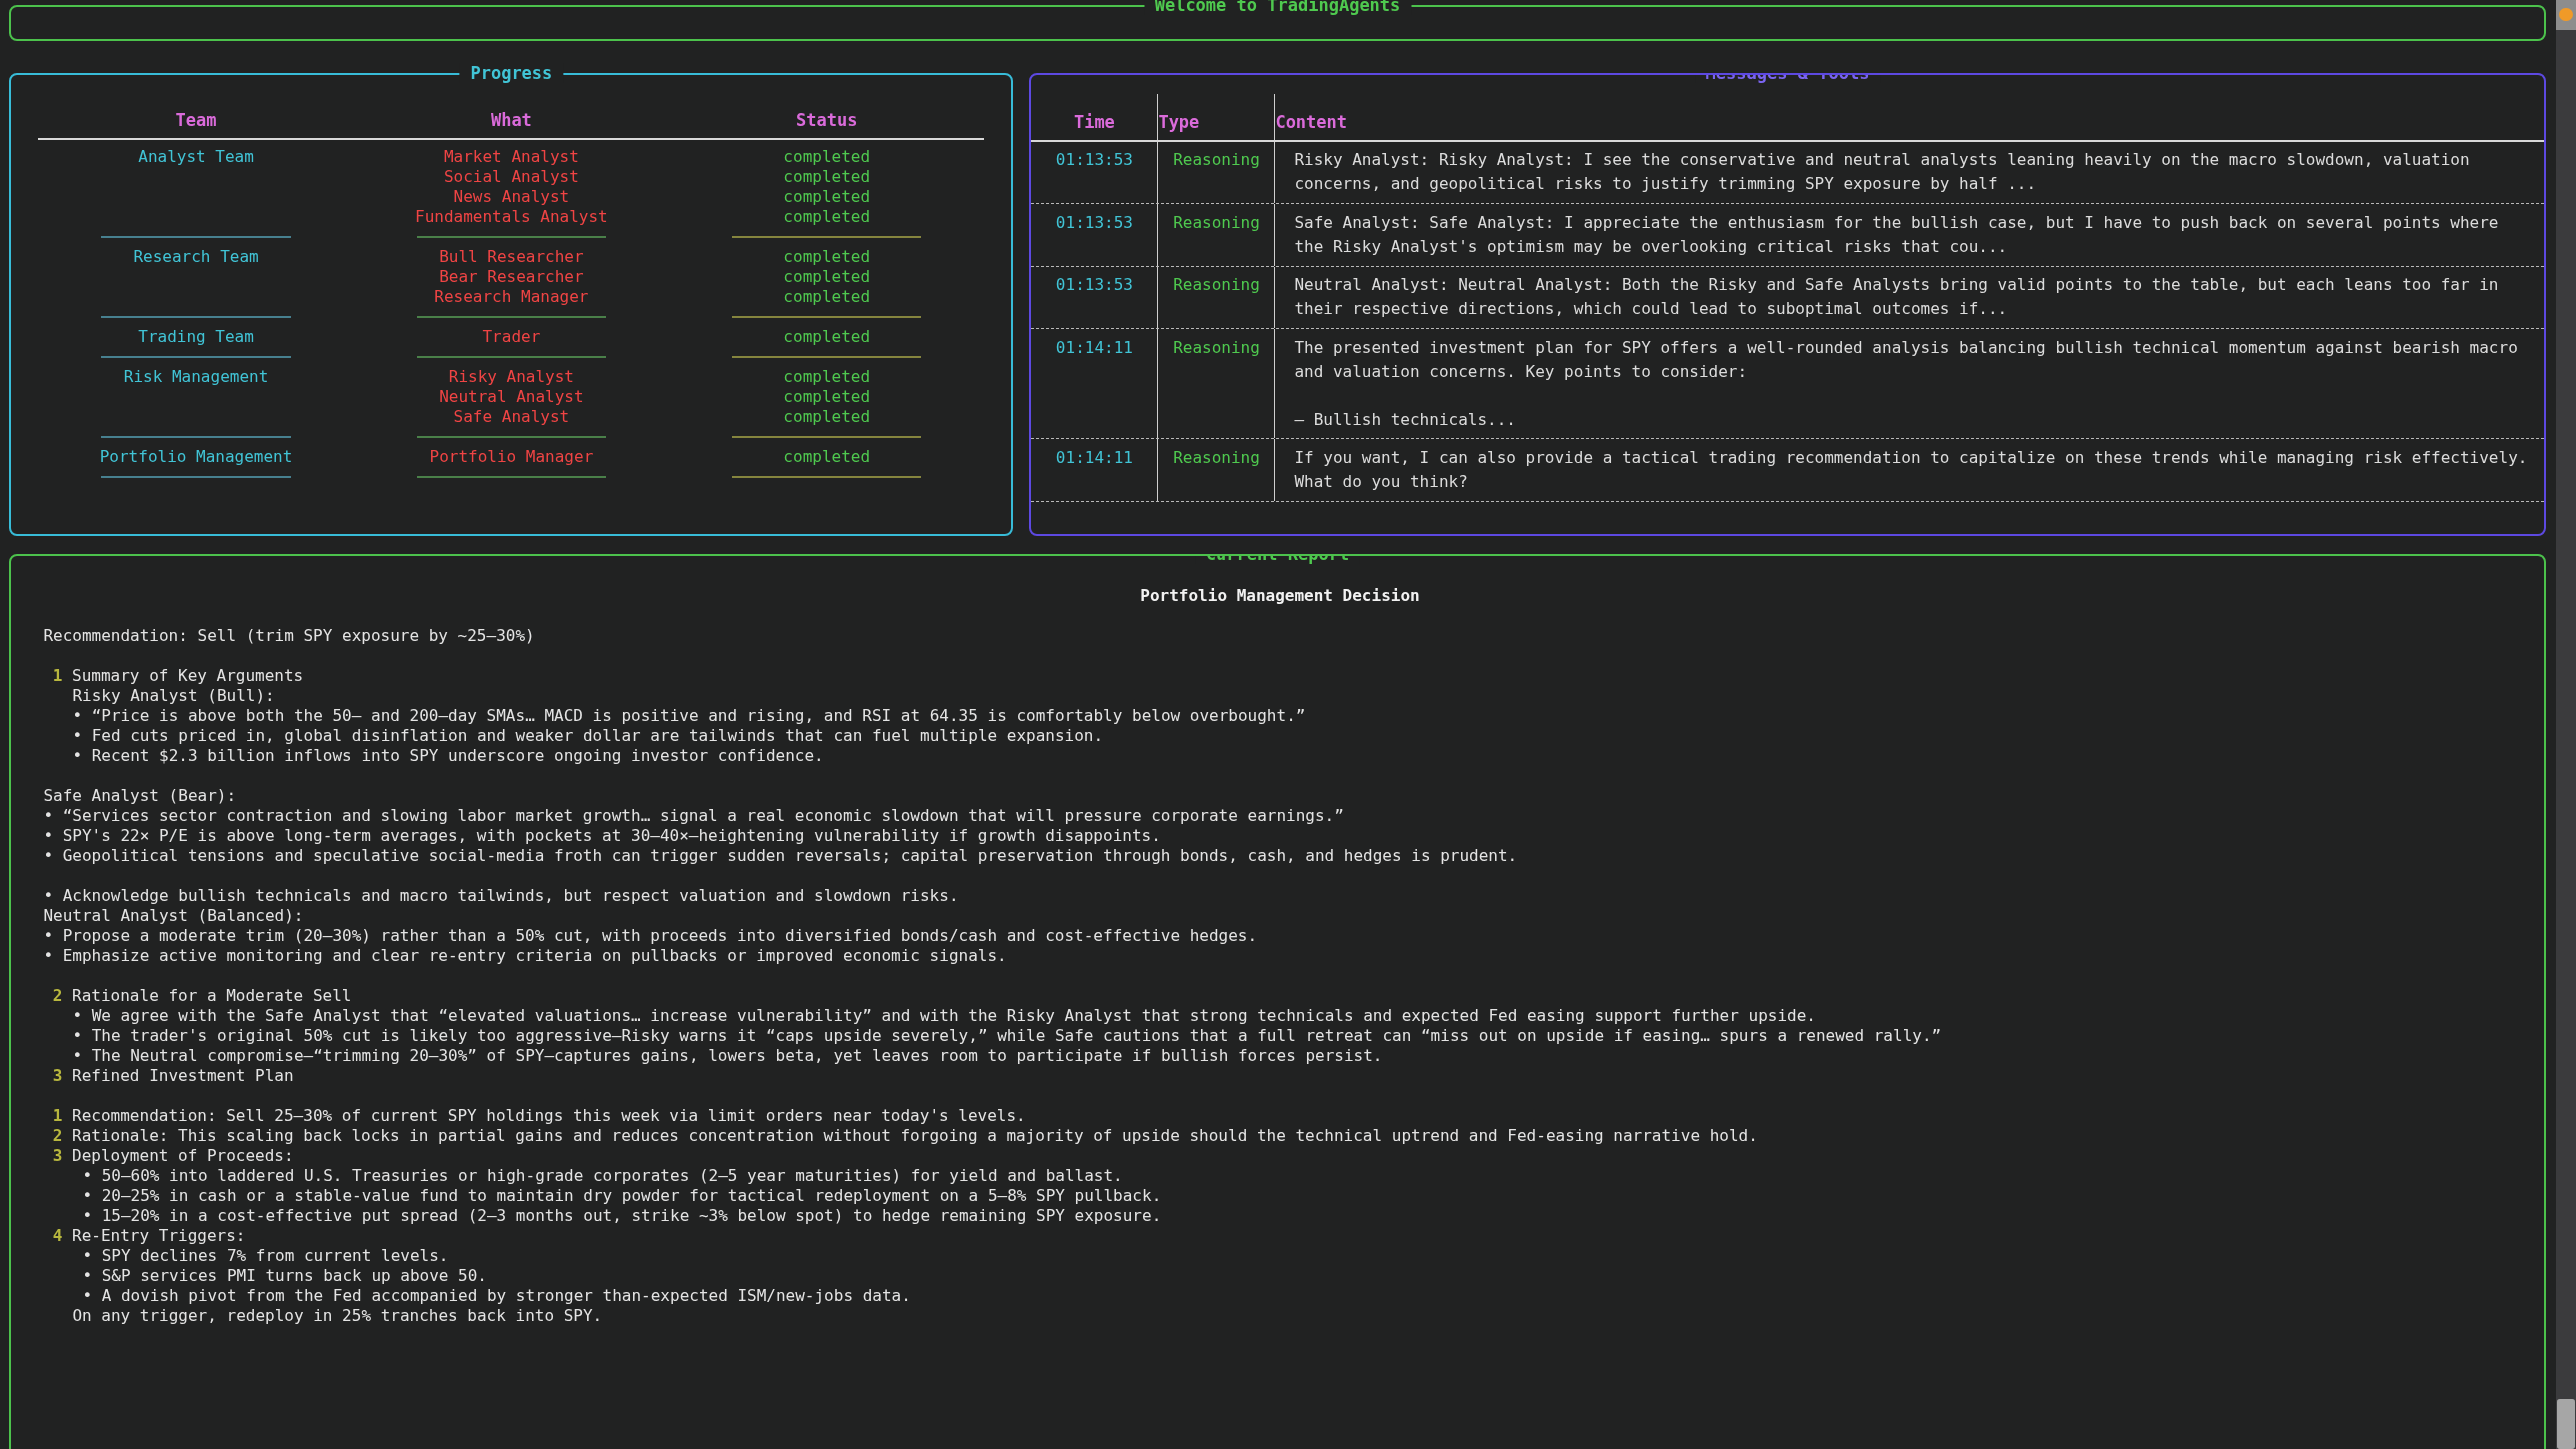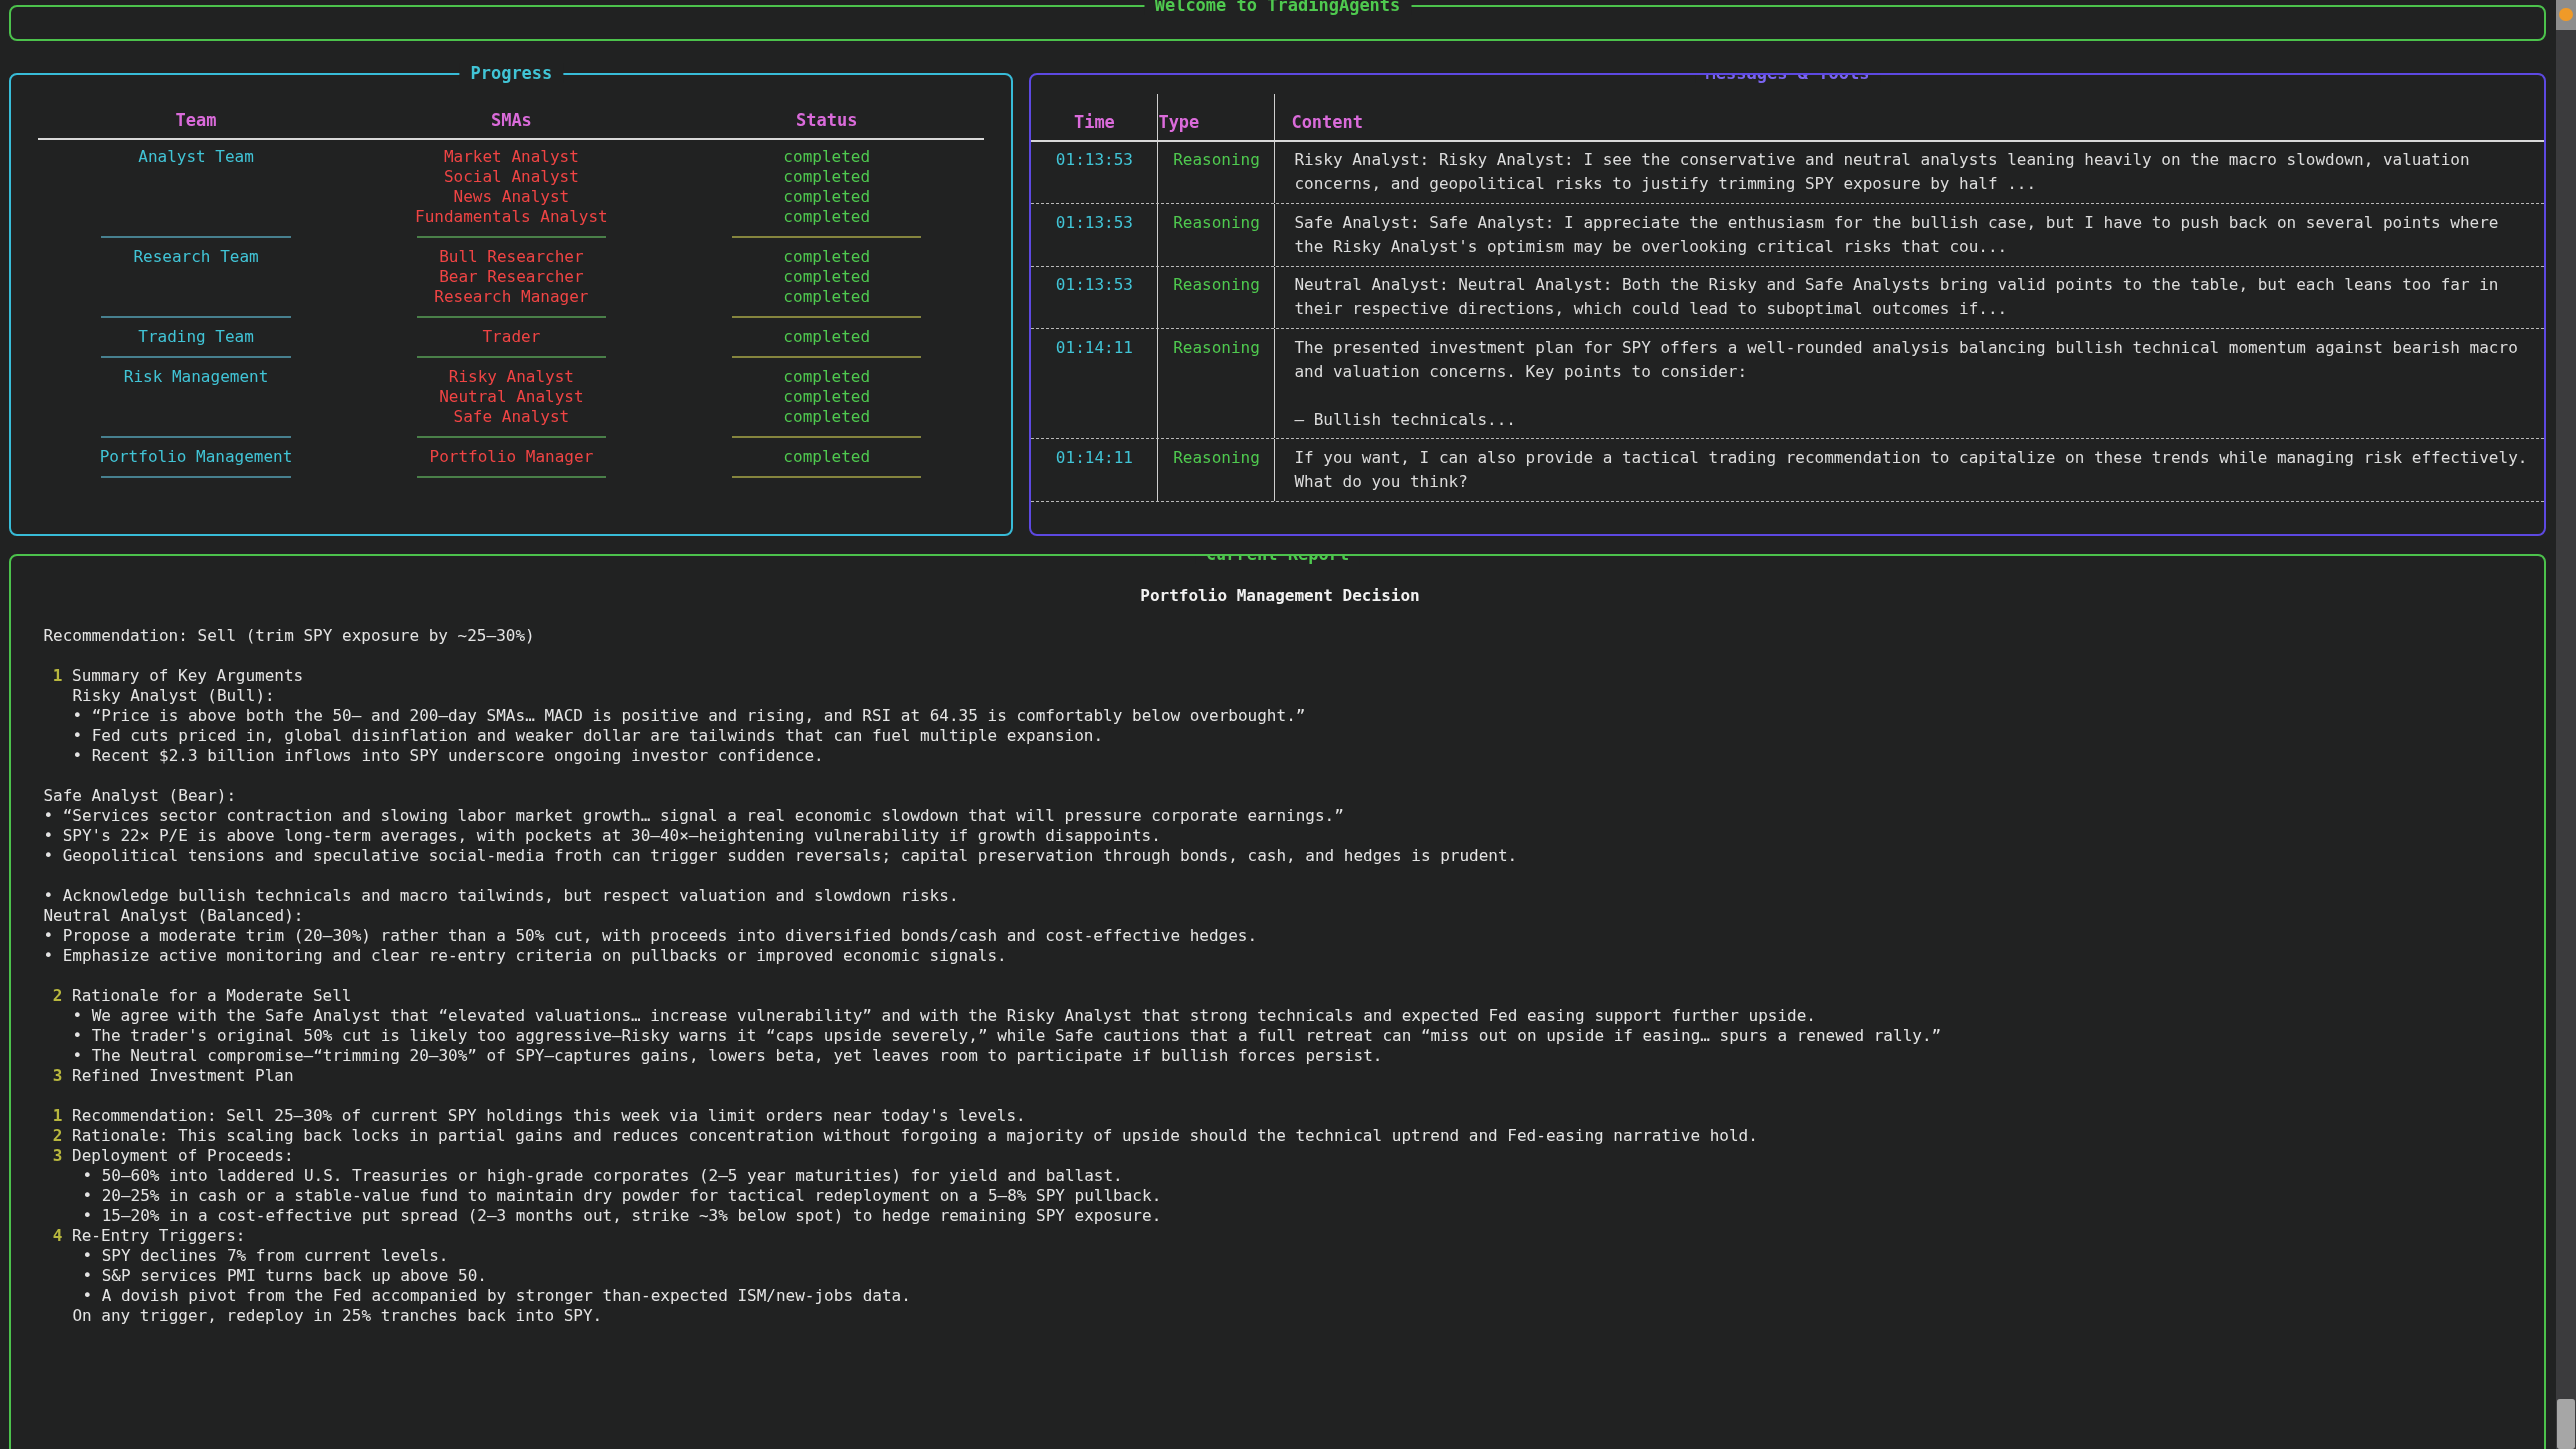--- a/index.html
+++ b/index.html
@@ -35,21 +35,21 @@
   .pg-sep i { display:block; height:2px; width:60%; margin:0 auto; }
   .s-team   { background:#47808f; }
   .s-agent  { background:#4a8049; }
   .s-status { background:#85853e; }
 
   
   .messages { flex:1; padding:19px 0 0 0; overflow:hidden; }
   .msg-head, .msg-row { display:grid; grid-template-columns:127px 117px 1fr; }
   .msg-head > span { border-right:1.3px solid #cfcfcf; padding:17.4px 0 8px 0;
                      color:#da6bda; font-weight:bold; font-size:17px; }
-  .msg-head > span:last-child { border-right:none;margin-left:16px; }
+  .msg-head > span:last-child { border-right:none; }
   .mh-time { text-align:center; }
   .mh-type { padding-left:14.8px; }
   .mh-content { padding-left:19px; }
   .msg-head { border-bottom:2px solid #d8d8d8; }
   .msg-row { border-bottom:1.3px dashed #b9b9b9; font-size:16px; line-height:24px; }
   .msg-row > div { border-right:1.3px solid #cfcfcf; padding:6.7px 0; }
   .msg-row > div:last-child { border-right:none; }
   .mc-time { color:#41c4d6; text-align:center; }
   .mc-type { color:#4fc94f; padding-left:14.8px !important; }
   .mc-content { color:#dcdcdc; padding-left:19px !important; padding-right:8.7px !important;
@@ -89,21 +89,21 @@
   <section class="panel green welcome">
     <span class="ptitle green-t">Welcome to TradingAgents</span>
   </section>
 
   <div class="midrow">
 
     <section class="panel cyan progress">
       <span class="ptitle cyan-t">Progress</span>
       <div class="pg-head">
         <span>Team</span>
-        <span>SMAs</span>
+        <span>What</span>
         <span>Status</span>
       </div>
       <div class="pg-rule"></div>
       <div>
 
       <div class="pg-group">
             <div class="pg-team">Analyst Team</div>
             <div>
 
             <div class="pg-agent">Market Analyst</div>

